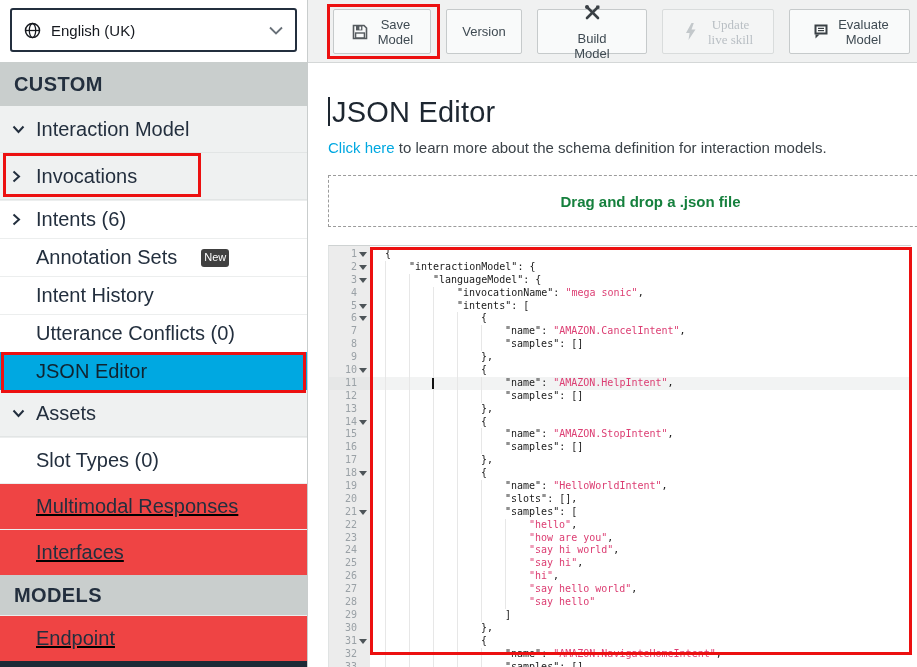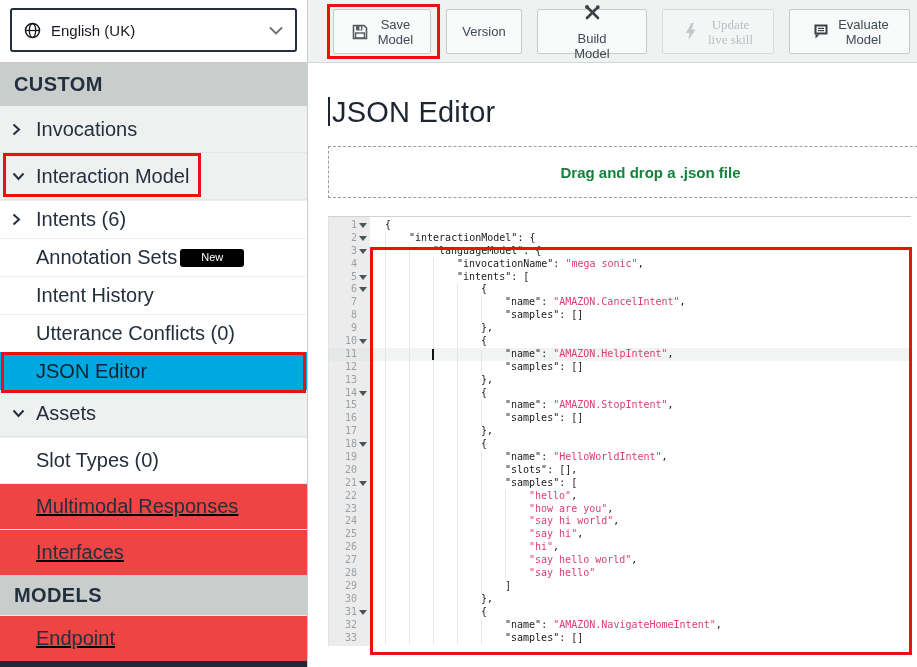--- a/index.html
+++ b/index.html
@@ -26,22 +26,22 @@
   .row-item { cursor:pointer; background:#fff; border-top:1px solid #eceeee; }
   .row-item.im { height:38px; }
   .row-item.assets { height:46px;text-align:center; }
   .row-item.muted { background:#ef4444;text-decoration:underline; }
   .row-item.active { background:#00a8e1; border-top:none; }
   .row .chev-slot { width:24px; display:flex; align-items:center; flex:none; }
   .row .row-label { font-size:20px; color:#232f3e; }
   .row-item .row-label { margin-left:0; }
   .row-item.no-chev .row-label { margin-left:24px; }
   .row-item.active .row-label { color:#102430; }
-  .badge { margin-left:3px; background:#000000; color:#fff; font-size:11px;
-           padding:3px 21px 4px; border-radius:3px; line-height:1; }
+  .badge { margin-left:24px; background:#404040; color:#fff; font-size:11px;
+           padding:3px 3px 4px; border-radius:3px; line-height:1; }
   .bottom-strip { flex:1; min-height:5px; background:#1d2a36; }
 
   
   .main { flex:1; display:flex; flex-direction:column; min-width:0; overflow:visible; }
   .toolbar { height:63px; flex:none; background:#f0f1f1; border-bottom:1px solid #d4d7d7;
              display:flex; align-items:flex-start; padding:9px 0 0 25px; gap:15px; }
   .tbtn { height:45px; background:#f9fafa; border:1px solid #c6cacb; border-radius:2px;
           display:flex; align-items:center; justify-content:center; gap:9px;
           font-size:13px; line-height:15px; color:#3f4a52; cursor:pointer;
           text-align:center; flex:none; padding:0 10px; }
@@ -114,33 +114,33 @@
             </svg>
         </span>
       </div>
     </div>
     <div id="sidebar-rows">
         <div class="row row-header">
           <span class="row-label">CUSTOM</span>
         </div>
         <div class="row row-group">
           <span class="chev-slot">
+            <svg width="13" height="9" viewBox="0 0 13 9">
+              <polyline points="1.5,1.5 6.5,7 11.5,1.5" fill="none" stroke="#232f3e" stroke-width="2"></polyline>
+            </svg>
+          </span>
+          <span class="row-label">Interaction Model</span>
+        </div>
+        <div class="row row-group">
+          <span class="chev-slot">
             <svg width="9" height="13" viewBox="0 0 9 13">
               <polyline points="1.5,1.5 7,6.5 1.5,11.5" fill="none" stroke="#232f3e" stroke-width="2"></polyline>
             </svg>
           </span>
           <span class="row-label">Invocations</span>
-        </div>
-        <div class="row row-group">
-          <span class="chev-slot">
-            <svg width="13" height="9" viewBox="0 0 13 9">
-              <polyline points="1.5,1.5 6.5,7 11.5,1.5" fill="none" stroke="#232f3e" stroke-width="2"></polyline>
-            </svg>
-          </span>
-          <span class="row-label">Interaction Model</span>
         </div>
         <div class="row row-item im">
           <span class="chev-slot">
             <svg width="9" height="13" viewBox="0 0 9 13">
               <polyline points="1.5,1.5 7,6.5 1.5,11.5" fill="none" stroke="#232f3e" stroke-width="2"></polyline>
             </svg>
           </span>
           <span class="row-label">Intents (6)</span>
         </div>
         <div class="row row-item im no-chev">
@@ -234,20 +234,21 @@
                 <line x1="8" y1="7.6" x2="14" y2="7.6"></line>
               </g>
             </svg>
           </span>
           <span class="tlabel">Evaluate
 Model</span>
         </div>
       </header>
     <section class="content">
       <h1 class="page-title"><span class="title-caret"></span><span>JSON Editor</span></h1>
+      <p class="help"><a>Click here</a><span> to learn more about the schema definition for interaction models.</span></p>
       <div class="dropzone">
         <span class="dz-label">Drag and drop a .json file</span>
       </div>
       <div class="editor">
         <div class="gutter" id="gutter">
             <div class="gcell">1<span class="fold"></span></div>
             <div class="gcell">2<span class="fold"></span></div>
             <div class="gcell">3<span class="fold"></span></div>
             <div class="gcell">4</div>
             <div class="gcell">5<span class="fold"></span></div>

